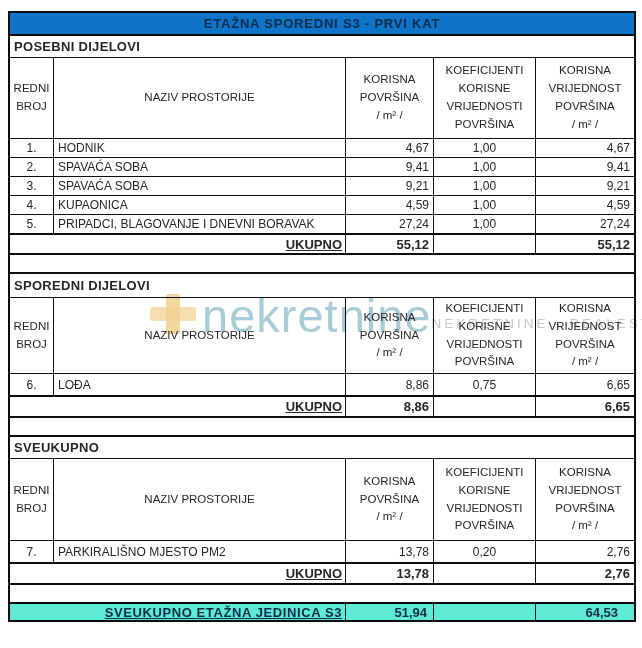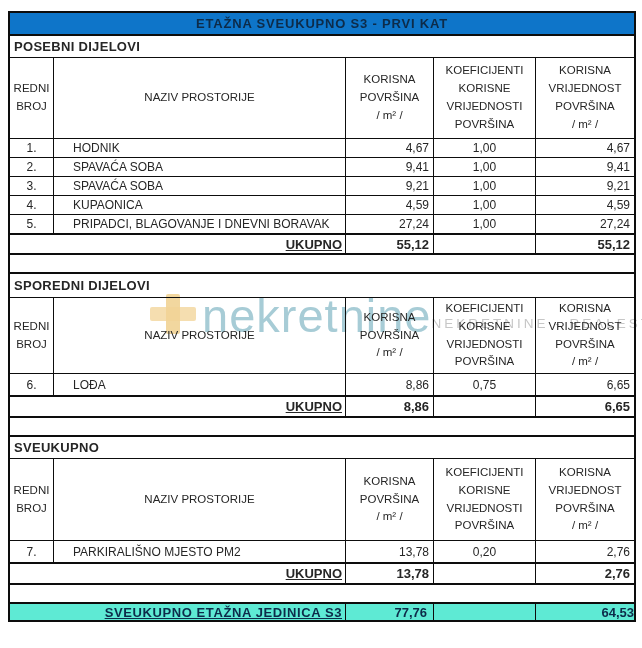--- a/index.html
+++ b/index.html
@@ -29,21 +29,21 @@
 
   
   .tablewrap {
     position: absolute; left: 8px; top: 11px; width: 628px; z-index: 1;
     border: 2px solid #0d0d0d; background: transparent;
   }
   .trow { display: flex; width: 100%; border-bottom: 1px solid #0d0d0d; background: transparent; }
   .c { height: 100%; display: flex; align-items: center; }
   .c + .c { border-left: 1px solid #0d0d0d; }
   .c1 { width: 43px;  justify-content: center; }
-  .c2 { width: 292px; justify-content: flex-start; padding-left: 19px; }
+  .c2 { width: 292px; justify-content: flex-start; padding-left: 4px; }
   .c3 { width: 88px;  justify-content: flex-end; padding-right: 4px; }
   .c4 { width: 102px; justify-content: center; }
   .c5 { width: 99px;  justify-content: flex-end; padding-right: 4px; }
   .merge12 { width: 335px; justify-content: flex-end; padding-right: 3px; text-decoration: underline; }
 
   .title-band {
     height: 23px; background: #0e75c9; border-bottom: 2px solid #0d0d0d;
     display: flex; align-items: center; justify-content: center;
     color: #0d2b49; font-weight: bold; font-size: 13px; letter-spacing: 0.8px;
   }
@@ -65,21 +65,21 @@
     font-size: 13px; font-weight: bold;
   }
   .total-22 { height: 22px; }
   .gap-row { height: 19px; border-bottom: 2px solid #0d0d0d; }
   .gap-last { height: 19px; border-bottom: 2px solid #0d0d0d; }
   .grand-row {
     height: 16px; background: #5eead4; border-bottom: none;
     color: #0d2b49; font-weight: bold; font-size: 13px;
   }
   .grand-row .c + .c { border-left: 1px solid #0d0d0d; }
-  .grand-row .c5 { padding-right: 0; }
+  .grand-row .c5 { padding-right: 16px; }
   .grand-row .c3 { padding-right: 6px; }
   .grand-row .merge12 { letter-spacing: 0.6px; }
 </style>
 </head>
 <body>
 
 <div class="sheet">
 
   <div class="watermark">
     <div class="wm-logo-line">
@@ -90,21 +90,21 @@
         </svg>
       </span>
       <span class="wm-text">nekretnine</span>
     </div>
     <div class="wm-tagline">NEKRETNINE - REALESTATE - IMMOBILIEN</div>
   </div>
 
   <div class="tablewrap">
 
     <div class="title-band">
-      <span>ETAŽNA SVEUKUPNO S3 - PRVI KAT</span>
+      <span>ETAŽNA SPOREDNI S3 - PRVI KAT</span>
     </div>
 
     <div class="section-band">
       <span>POSEBNI DIJELOVI</span>
     </div>
 
     <div class="trow hdr-row hh-a">
       <div class="c c1 hdr">REDNI
 BROJ</div>
       <div class="c c2 hdr">NAZIV PROSTORIJE</div>
@@ -237,19 +237,19 @@
       <div class="c merge12">UKUPNO</div>
       <div class="c c3">13,78</div>
       <div class="c c4"></div>
       <div class="c c5">2,76</div>
     </div>
 
     <div class="gap-last"></div>
 
     <div class="trow grand-row">
       <div class="c merge12">SVEUKUPNO ETAŽNA JEDINICA S3</div>
-      <div class="c c3">77,76</div>
+      <div class="c c3">51,94</div>
       <div class="c c4"></div>
       <div class="c c5">64,53</div>
     </div>
 
   </div>
 </div>
 
 </body></html>

